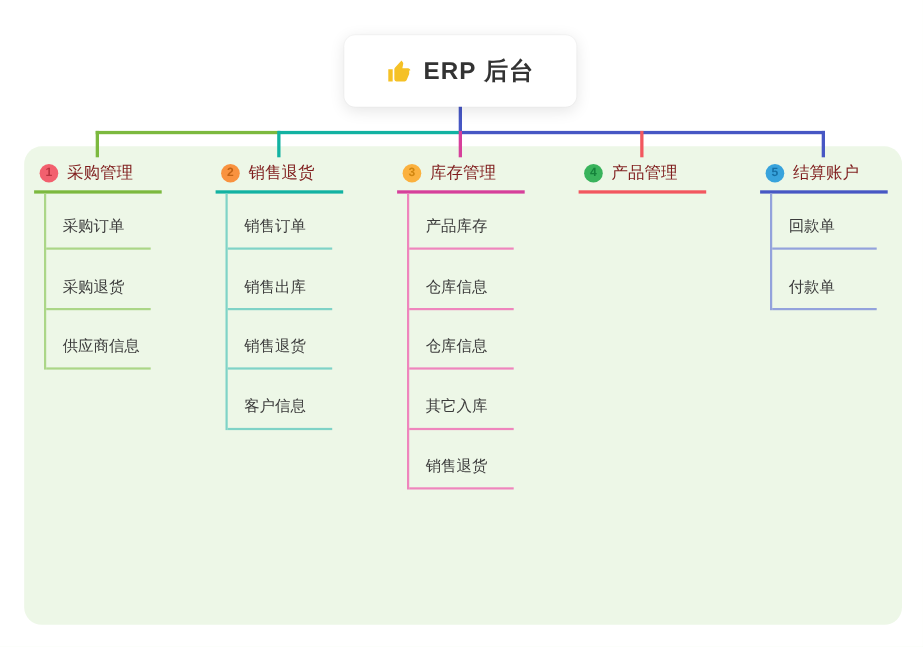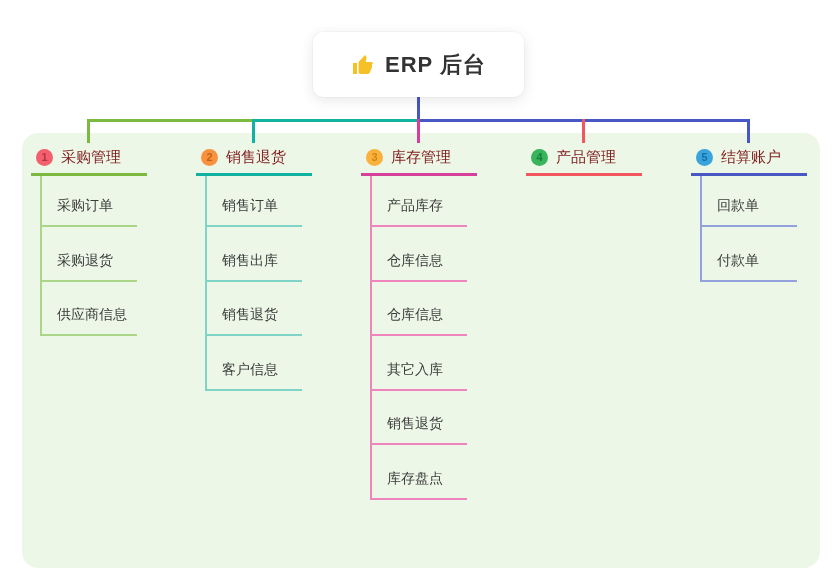--- a/index.html
+++ b/index.html
@@ -135,23 +135,20 @@
         </div>
       <div class="child">
           <span>仓库信息</span>
         </div>
       <div class="child">
           <span>其它入库</span>
         </div>
       <div class="child">
           <span>销售退货</span>
         </div>
-      <div class="child">
-          <span>库存盘点</span>
-        </div>
     </div>
   </div>
 
   <div class="branch" style="left: 526px; --main: #f2575f; --light: #f5928c; --badge-bg: #39b35c; --badge-fg: #14813a;">
     <div class="branch-header">
       <span class="badge">4</span>
       <span class="branch-label">产品管理</span>
     </div>
   </div>
 

